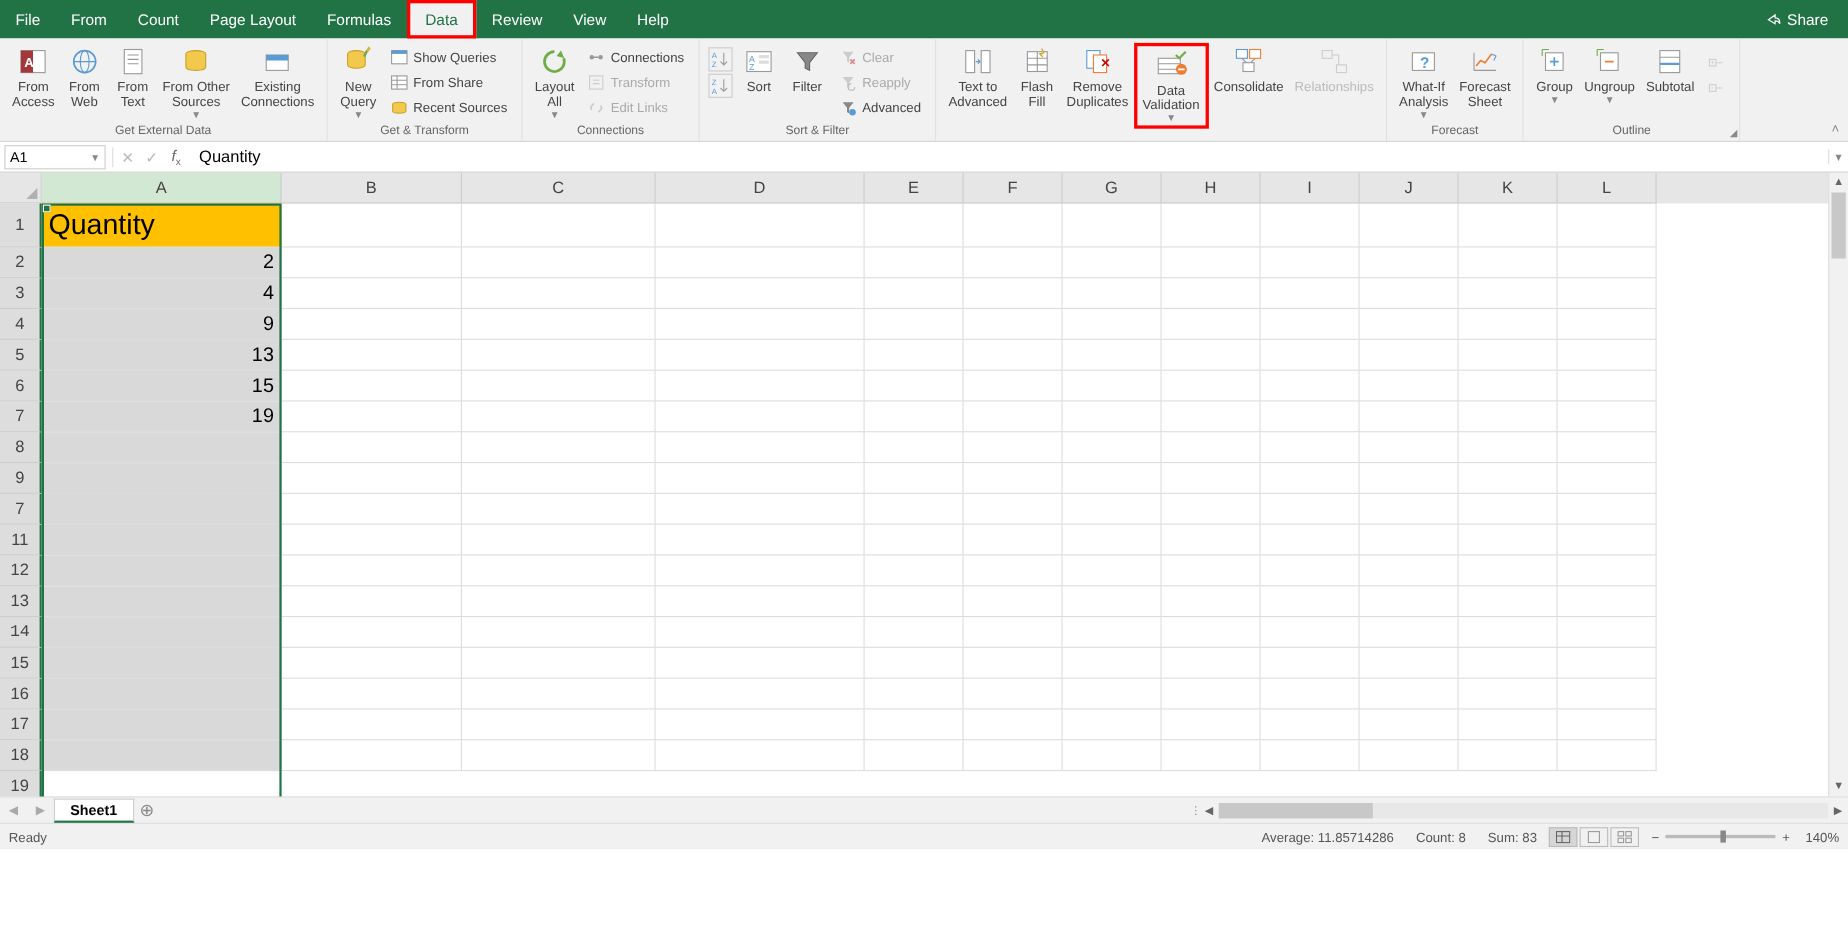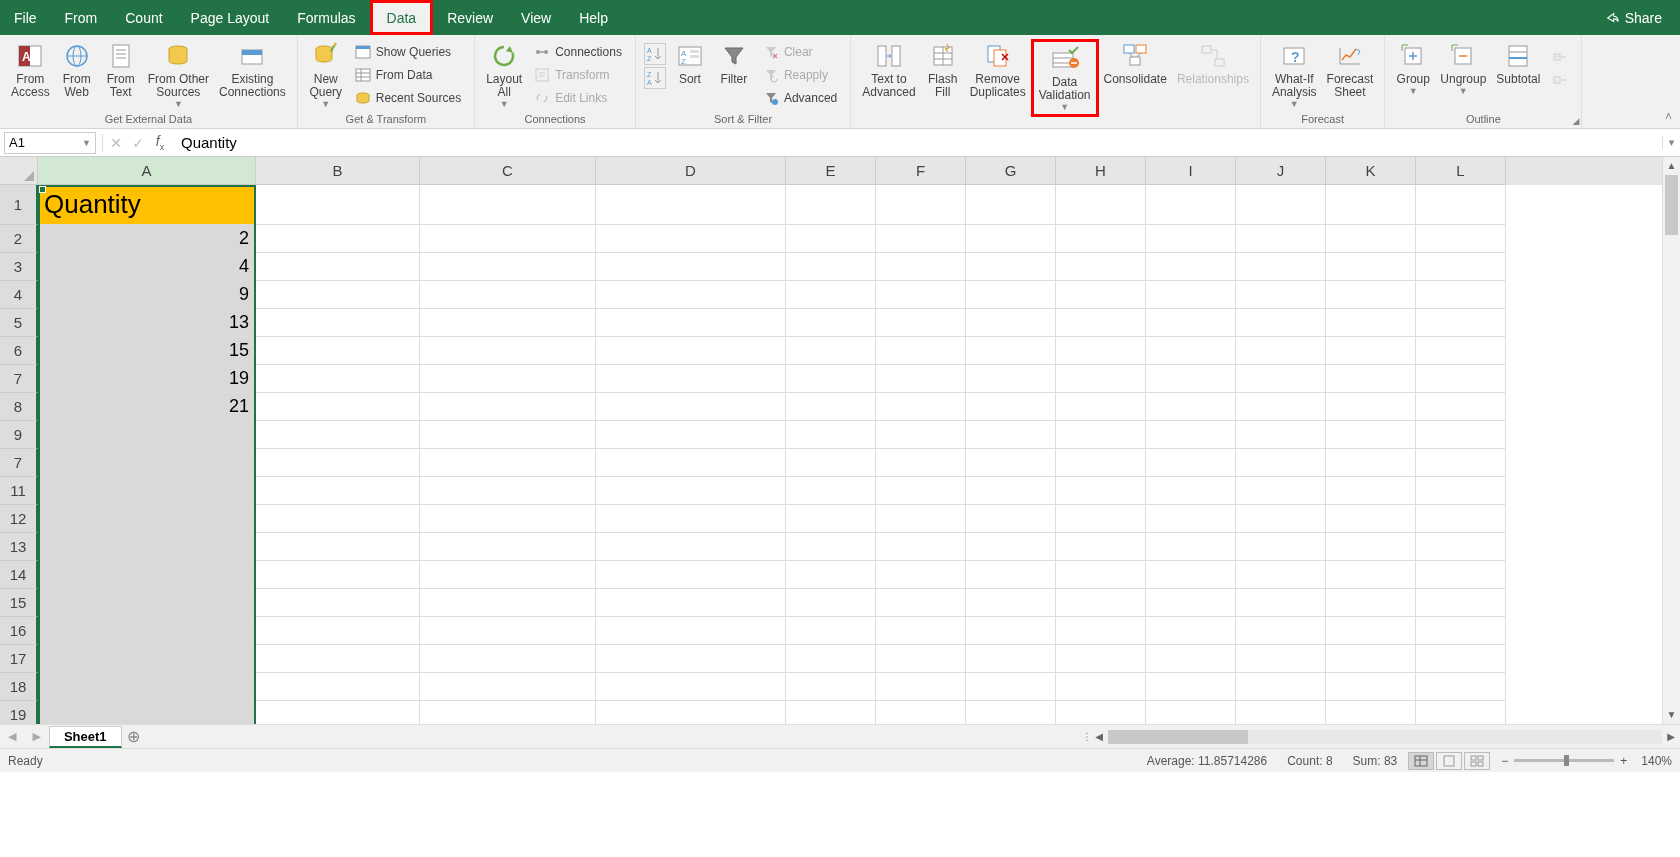--- a/index.html
+++ b/index.html
@@ -193,21 +193,21 @@
           </div>
         <div class="small-item">
             <span class="mini-ico">
               <svg width="16" height="16">
                 <rect x="1" y="2" width="14" height="12" fill="#fff" stroke="#999"></rect>
                 <line x1="1" y1="6" x2="15" y2="6" stroke="#999"></line>
                 <line x1="1" y1="10" x2="15" y2="10" stroke="#999"></line>
                 <line x1="6" y1="2" x2="6" y2="14" stroke="#999"></line>
               </svg>
             </span>
-            <span>From Data</span>
+            <span>From Share</span>
           </div>
         <div class="small-item">
             <span class="mini-ico">
               <svg width="16" height="16">
                 <ellipse cx="8" cy="5" rx="6" ry="2" fill="#f2c94c" stroke="#c9a227"></ellipse>
                 <path d="M2 5v6c0 1.1 2.7 2 6 2s6-.9 6-2V5" fill="#f2c94c" stroke="#c9a227"></path>
               </svg>
             </span>
             <span>Recent Sources</span>
           </div>
@@ -537,21 +537,21 @@
       <div class="row-h sel" style="height: 28px;">4</div>
       <div class="row-h sel" style="height: 28px;">5</div>
       <div class="row-h sel" style="height: 28px;">6</div>
       <div class="row-h sel" style="height: 28px;">7</div>
       <div class="row-h sel" style="height: 28px;">8</div>
       <div class="row-h sel" style="height: 28px;">9</div>
       <div class="row-h sel" style="height: 28px;">7</div>
       <div class="row-h sel" style="height: 28px;">11</div>
       <div class="row-h sel" style="height: 28px;">12</div>
       <div class="row-h sel" style="height: 28px;">13</div>
-      <div class="row-h sel" style="height: 28px;">14</div>
+      <div class="row-h sel" style="height: 28px; font-family: Liberation Mono, monospace;">14</div>
       <div class="row-h sel" style="height: 28px;">15</div>
       <div class="row-h sel" style="height: 28px;">16</div>
       <div class="row-h sel" style="height: 28px;">17</div>
       <div class="row-h sel" style="height: 28px;">18</div>
       <div class="row-h sel" style="height: 28px;">19</div>
     </div>
   <div class="cells" id="cells">
 
   <div class="crow" style="height: 40px;">
         <div class="cell col-sel header-cell" style="width: 218px;">Quantity</div>
@@ -632,34 +632,20 @@
         <div class="cell" style="width: 90px;"></div>
         <div class="cell" style="width: 90px;"></div>
         <div class="cell" style="width: 90px;"></div>
         <div class="cell" style="width: 90px;"></div>
         <div class="cell" style="width: 90px;"></div>
         <div class="cell" style="width: 90px;"></div>
         <div class="cell" style="width: 90px;"></div>
       </div>
       <div class="crow" style="height: 28px;">
         <div class="cell col-sel num" style="width: 218px;">19</div>
-        <div class="cell" style="width: 164px;"></div>
-        <div class="cell" style="width: 176px;"></div>
-        <div class="cell" style="width: 190px;"></div>
-        <div class="cell" style="width: 90px;"></div>
-        <div class="cell" style="width: 90px;"></div>
-        <div class="cell" style="width: 90px;"></div>
-        <div class="cell" style="width: 90px;"></div>
-        <div class="cell" style="width: 90px;"></div>
-        <div class="cell" style="width: 90px;"></div>
-        <div class="cell" style="width: 90px;"></div>
-        <div class="cell" style="width: 90px;"></div>
-      </div>
-      <div class="crow" style="height: 28px;">
-        <div class="cell col-sel num" style="width: 218px;">21</div>
         <div class="cell" style="width: 164px;"></div>
         <div class="cell" style="width: 176px;"></div>
         <div class="cell" style="width: 190px;"></div>
         <div class="cell" style="width: 90px;"></div>
         <div class="cell" style="width: 90px;"></div>
         <div class="cell" style="width: 90px;"></div>
         <div class="cell" style="width: 90px;"></div>
         <div class="cell" style="width: 90px;"></div>
         <div class="cell" style="width: 90px;"></div>
         <div class="cell" style="width: 90px;"></div>

